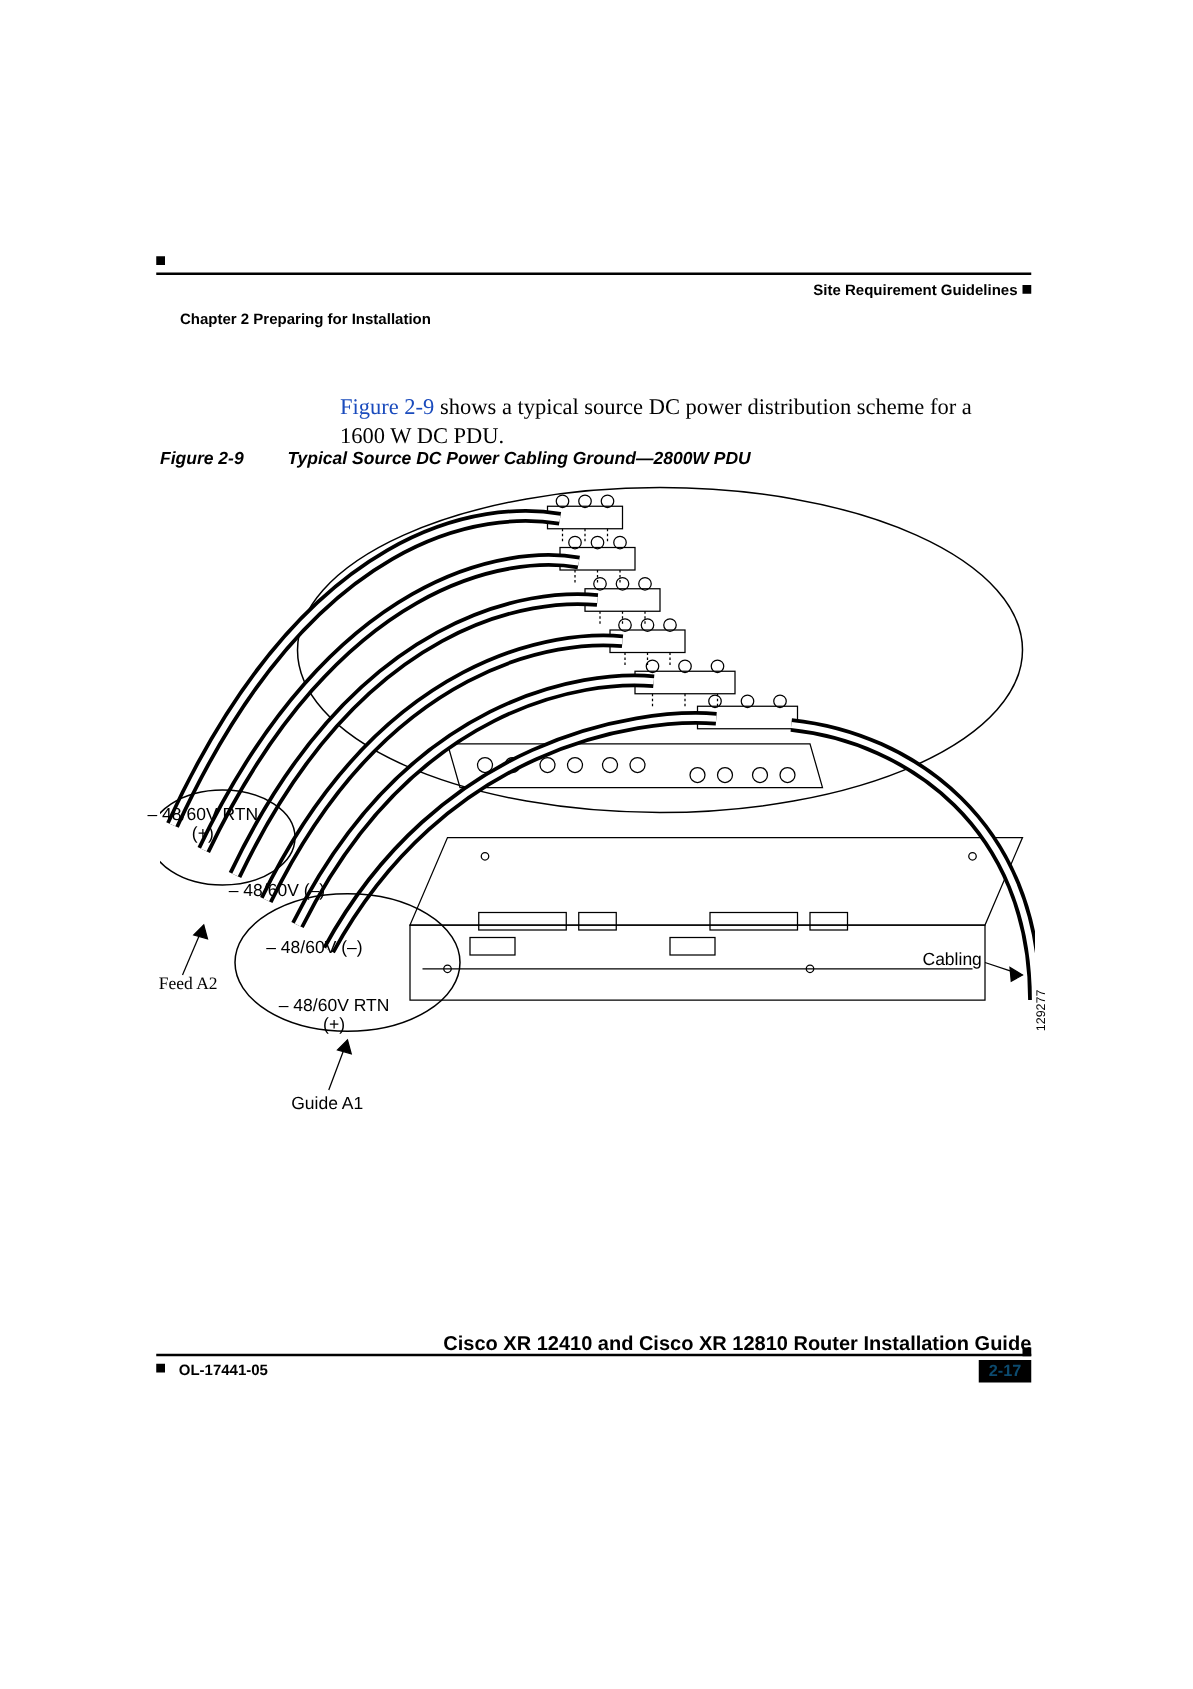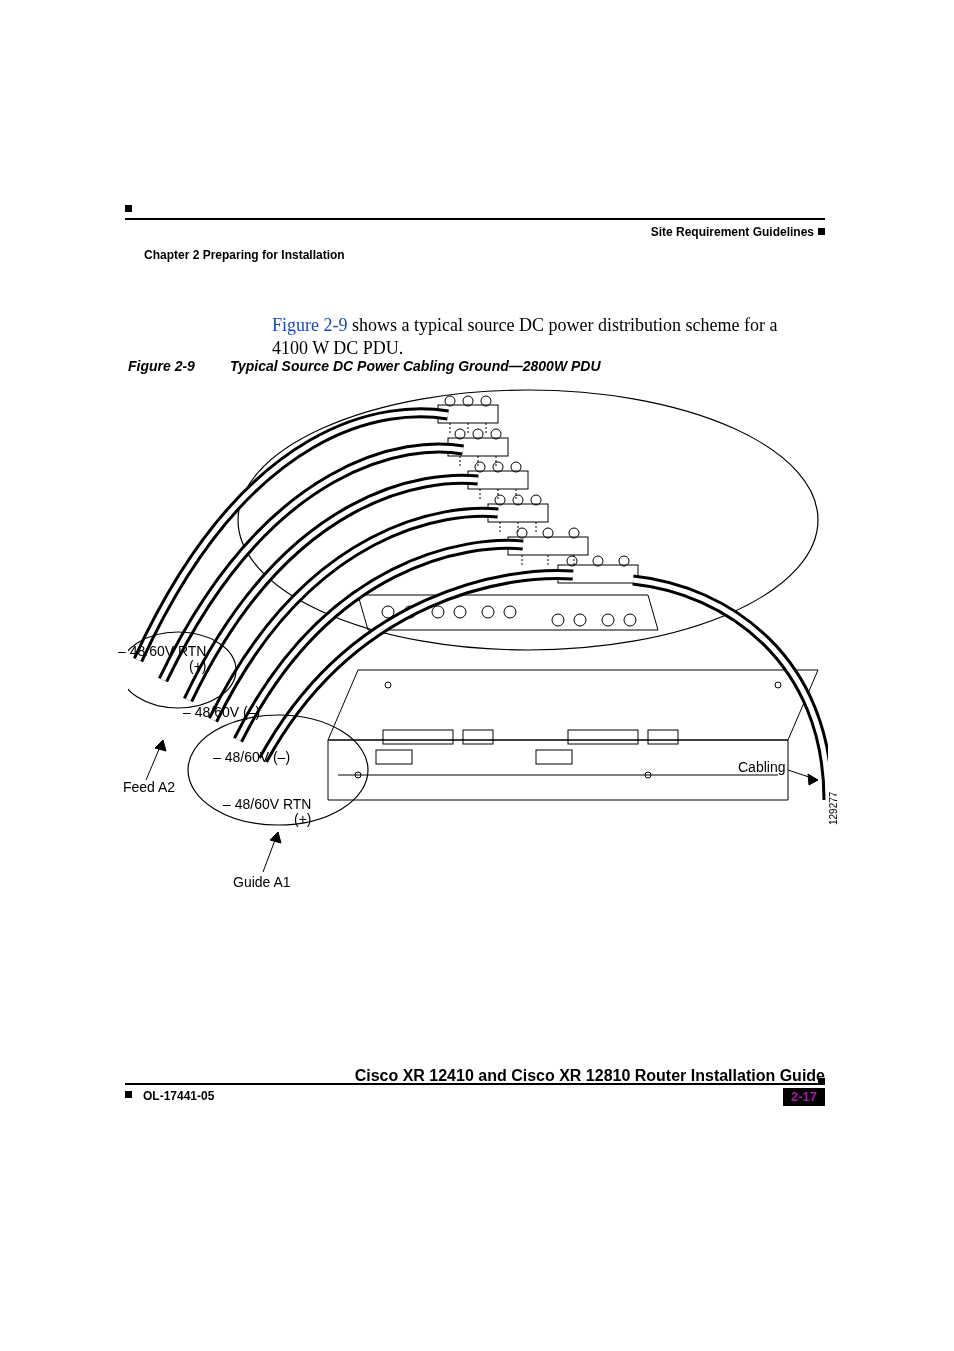--- a/index.html
+++ b/index.html
@@ -91,21 +91,21 @@
     top: 380px;
     width: 700px;
     height: 520px;
   }
   .figure svg { width: 100%; height: 100%; }
   .annot {
     position: absolute;
     font-family: Arial, Helvetica, sans-serif;
     font-size: 14px;
     line-height: 1.1;
-    text-align: right;
+    text-align: center;
     white-space: pre;
   }
   .imgid {
     position: absolute;
     font-family: Arial, Helvetica, sans-serif;
     font-size: 10px;
     transform: rotate(-90deg);
     transform-origin: left top;
   }
   
@@ -156,39 +156,39 @@
     width: 42px;
     height: 18px;
     background: #000;
   }
   .pagenum {
     position: absolute;
     left: 783px;
     top: 1088px;
     width: 42px;
     height: 18px;
-    color: #a21caf;
+    color: #0c4a6e;
     font-family: Arial, Helvetica, sans-serif;
     font-weight: bold;
     font-size: 13px;
     text-align: center;
     line-height: 18px;
   }
 </style>
 </head>
 <body>
 
 <div class="hdr-square-left"></div>
 <div class="hdr-chapter">Chapter 2      Preparing for Installation</div>
 <div class="hdr-rule-top"></div>
 <div class="hdr-site">Site Requirement Guidelines</div>
 <div class="hdr-square-right"></div>
 
 <p class="para1">
-  <span class="pxref">Figure 2-9</span><span> shows a typical source DC power distribution scheme for a 4100 W DC PDU.</span>
+  <span class="pxref">Figure 2-9</span><span> shows a typical source DC power distribution scheme for a 1600 W DC PDU.</span>
 </p>
 
 <div class="figlabel">Figure 2-9</div>
 <div class="figtitle">Typical Source DC Power Cabling Ground—2800W PDU</div>
 
 <div class="figure">
   <svg viewBox="0 0 700 520" xmlns="http://www.w3.org/2000/svg">
 
     <ellipse cx="400" cy="140" rx="290" ry="130" fill="none" stroke="#000" stroke-width="1.2"></ellipse>
 
@@ -322,21 +322,21 @@
     </g>
   </svg>
 
   
   <div class="annot" style="left:-10px; top:264px;">– 48/60V RTN
 (+)</div>
   <div class="annot" style="left:55px; top:325px;">– 48/60V (–)</div>
   <div class="annot" style="left:85px; top:370px;">– 48/60V (–)</div>
   <div class="annot" style="left:95px; top:417px;">– 48/60V RTN
 (+)</div>
-  <div class="annot" style="left:-5px; top:400px; text-align:left; width:55px;">Feed A2</div>
+  <div class="annot" style="left:-5px; top:400px; text-align:center; width:55px;font-family:Liberation Serif, serif;">Feed A2</div>
   <div class="annot" style="left:105px; top:495px;">Guide A1</div>
   <div class="annot" style="left:610px; top:380px;">Cabling</div>
   <div class="imgid" style="left:700px; top:445px;">129277</div>
 </div>
 
 <div class="ftr-guide">Cisco XR 12410 and Cisco XR 12810 Router Installation Guide</div>
 <div class="ftr-square-right"></div>
 <div class="ftr-rule"></div>
 <div class="ftr-square-left"></div>
 <div class="ftr-docnum">OL-17441-05</div>

